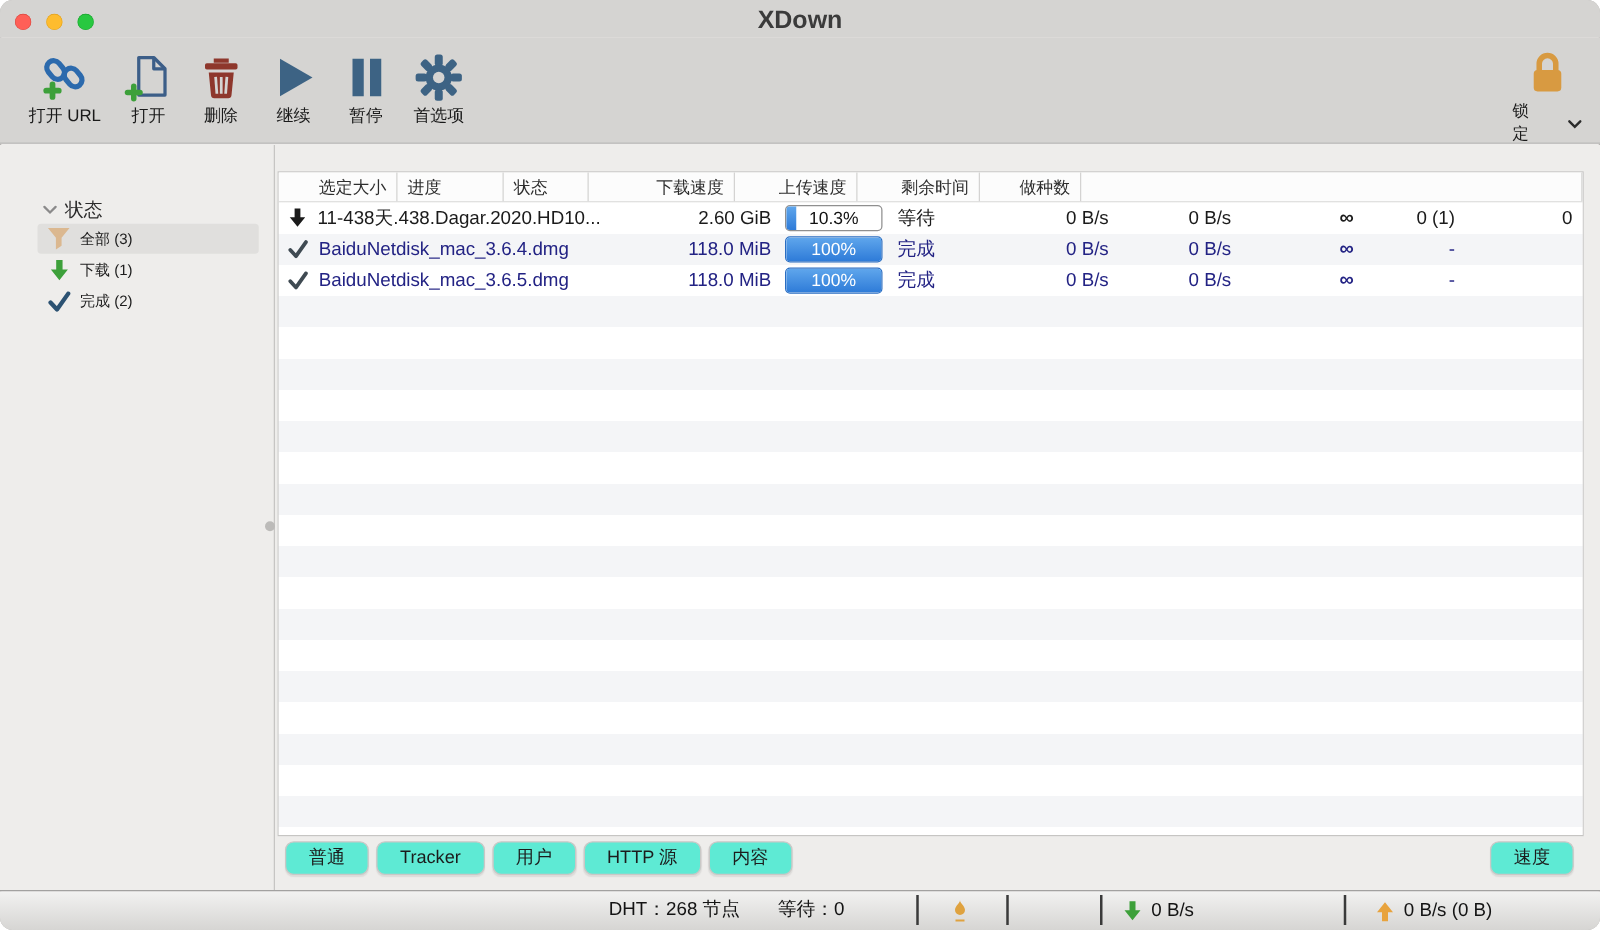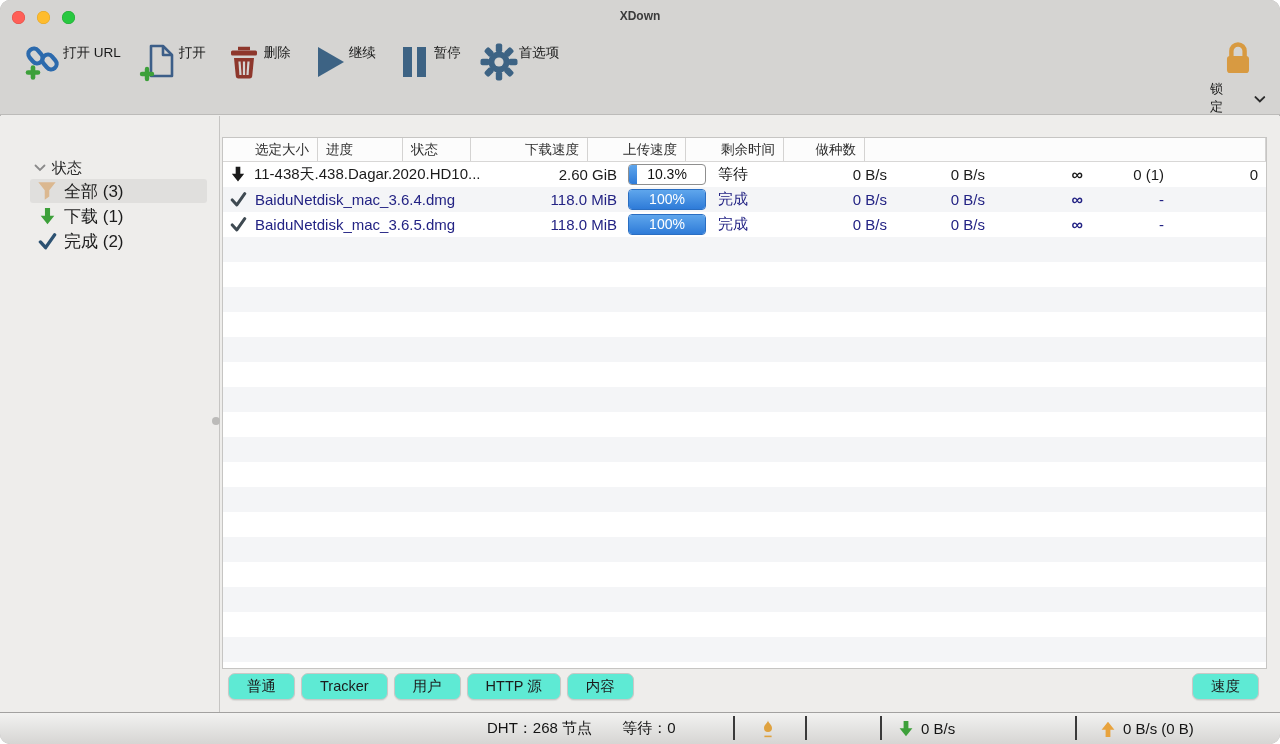--- a/index.html
+++ b/index.html
@@ -8,45 +8,45 @@
             background:#eeedeb; box-shadow:0 0 0 1px #b6b5b3 inset; }
 
   
   .titlebar { position:absolute; top:0; left:0; right:0; height:30px; background:#d5d4d2; }
   .traffic { position:absolute; top:11px; left:12px; display:flex; gap:12px; }
   .tl { width:13px; height:13px; border-radius:50%; }
   .tl.red    { background:#ff5f57; box-shadow:0 0 0 .5px #d94c43 inset; }
   .tl.yellow { background:#febc2e; box-shadow:0 0 0 .5px #dfa123 inset; }
   .tl.green  { background:#28c840; box-shadow:0 0 0 .5px #1fa332 inset; }
   .wtitle { position:absolute; top:0; left:0; right:0; height:30px; line-height:32px;
-            text-align:center; font-size:12px; font-weight:bold; color:#3b3b3b; }
+            text-align:center; font-size:20px; font-weight:bold; color:#3b3b3b; }
 
   
   .toolbar { position:absolute; top:30px; left:0; right:0; height:85px; background:#d5d4d2;
              border-bottom:1px solid #bcbbb9; }
   .tools { position:absolute; left:14px; top:0; display:flex; }
-  .tbtn { display:flex; flex-direction:row; align-items:flex-start; padding:12px 9px 0; cursor:default; }
+  .tbtn { display:flex; flex-direction:column; align-items:center; padding:12px 9px 0; cursor:default; }
   .tbtn .ticon { height:40px; display:flex; align-items:center; justify-content:center; }
   .tbtn .tlabel { margin-top:2px; font-size:13.5px; color:#1a1a1a; white-space:nowrap; }
   .searchbox { position:absolute; top:27px; right:77px; width:246px; height:29px; background:#fff;
                border:1px solid #bdbcba; border-radius:4px; display:flex; align-items:center; padding:0 8px; }
   .searchbox input { border:none; outline:none; flex:1; margin-left:6px; font-size:15px; color:#333;
                      font-family:inherit; background:transparent; }
   .searchbox input::placeholder { color:#9d9d9d; }
   .lockbtn { position:absolute; top:11px; right:14px; width:56px; display:flex; flex-direction:column; align-items:center; }
   .lockbtn .llabel { margin-top:3px; font-size:13px; color:#1a1a1a; display:flex; align-items:center; gap:19px; }
   .lockbtn .llabel svg { margin-bottom:-2px; }
 
   
   .content { position:absolute; top:116px; left:0; right:0; bottom:32px; background:#eeedeb; }
   .sidebar { position:absolute; left:0; top:0; bottom:0; width:220px; border-right:1px solid #c6c5c3; }
   .sgroup { position:absolute; left:34px; top:41px; height:22px; display:flex; align-items:center; gap:6px;
             font-size:15px; color:#2b2b2b; }
   .sitem { position:absolute; left:30px; width:177px; height:24px; display:flex; align-items:center;
-           border-radius:3px; font-size:17px; color:#1c1c1c; }
+           border-radius:3px; font-size:12px; color:#1c1c1c; }
   .sitem .sicon { width:22px; height:20px; margin-left:6px; display:flex; align-items:center; justify-content:center; }
   .sitem .slabel { margin-left:6px; }
   .sitem.selected { background:#e0dfdd; }
   .splitdot { position:absolute; left:212px; top:301px; width:8px; height:8px; border-radius:50%; background:#bcbbb9; }
 
   
   .tpanel { position:absolute; left:222px; top:21px; width:1045px; height:532px; background:#fff;
             border:1px solid #c6c5c3; display:flex; flex-direction:column; }
   .thead { display:flex; height:24px; background:#fcfcfc; border-bottom:1px solid #d8d7d6;
            font-size:13.5px; color:#2d2d2d; flex:none; }

